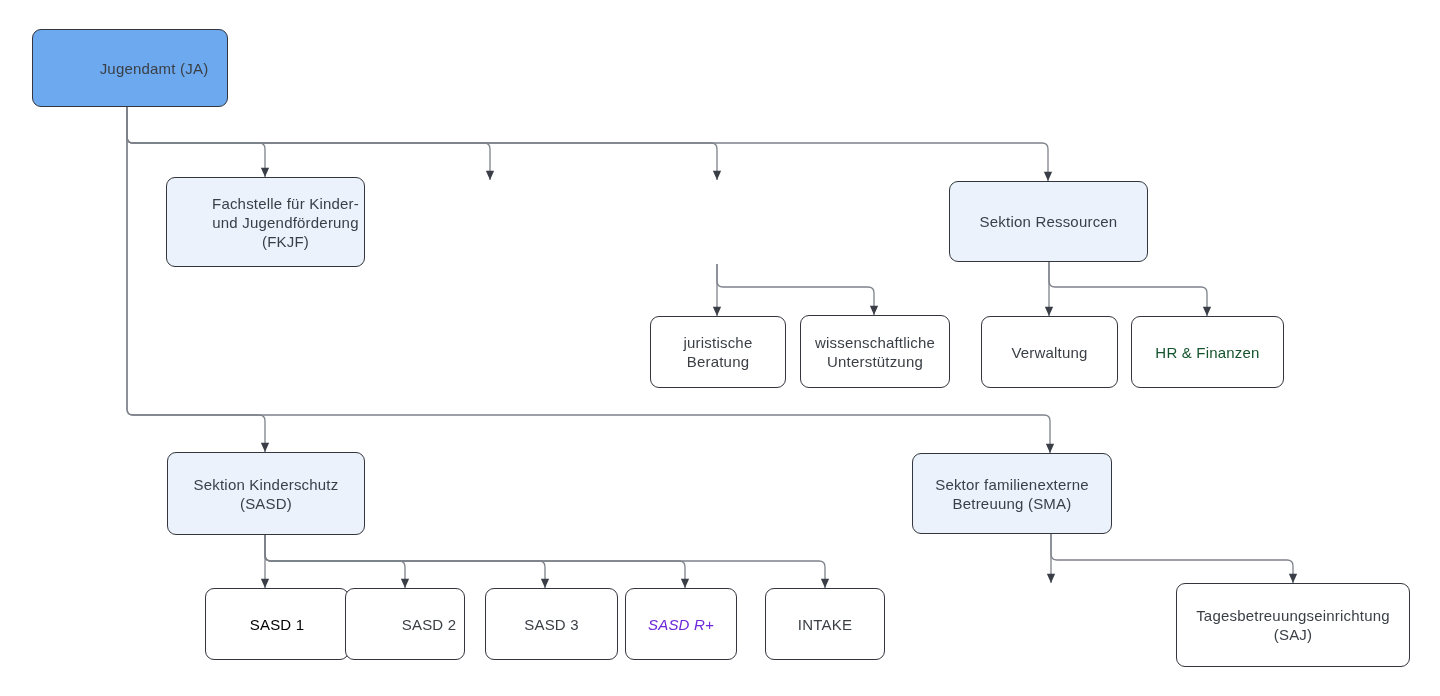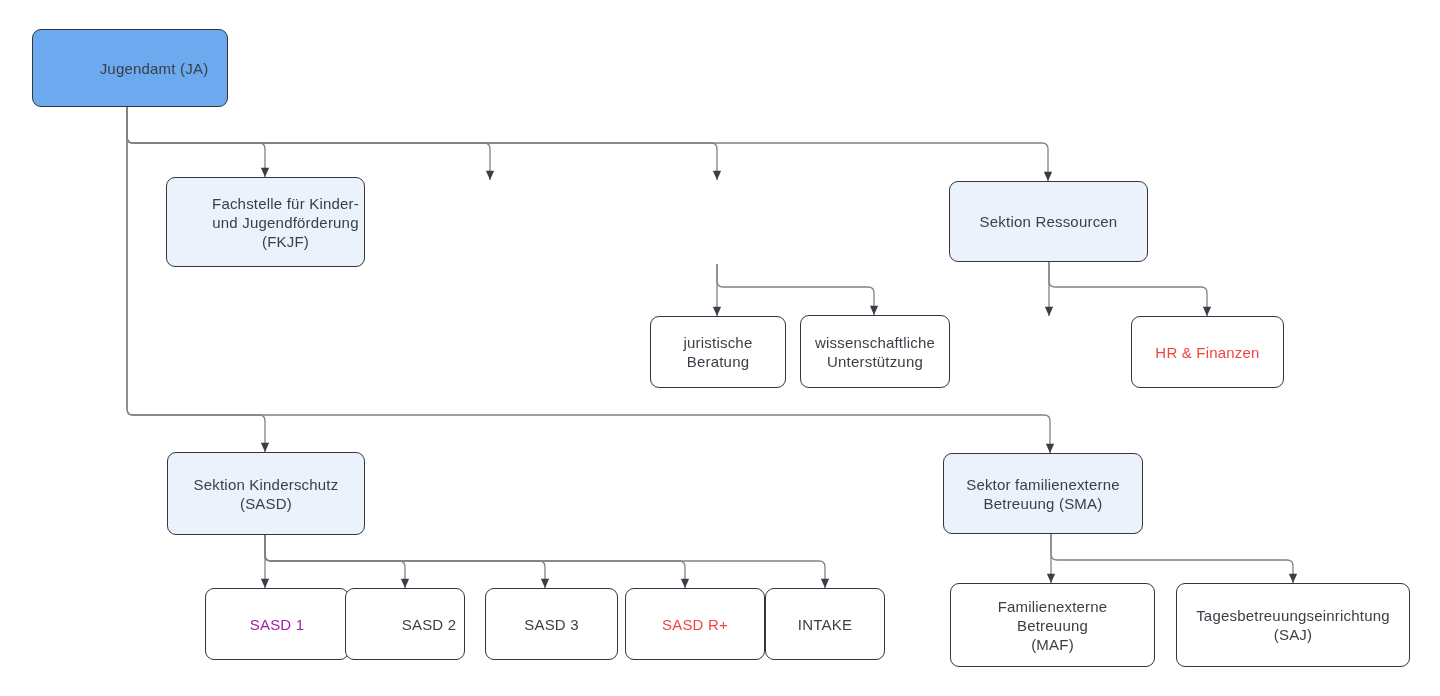--- a/index.html
+++ b/index.html
@@ -81,48 +81,46 @@
       <span class="line">juristische</span>
       <span class="line">Beratung</span>
     </div>
     <div class="node" style="left: 949px; top: 181px; width: 199px; height: 81px; background: rgb(235, 242, 251); border-color: rgb(51, 54, 61); color: rgb(58, 63, 70);">
       <span class="line">Sektion Ressourcen</span>
     </div>
     <div class="node" style="left: 800px; top: 315px; width: 150px; height: 73px; background: rgb(255, 255, 255); border-color: rgb(51, 54, 61); color: rgb(58, 63, 70);">
       <span class="line">wissenschaftliche</span>
       <span class="line">Unterstützung</span>
     </div>
-    <div class="node" style="left: 1131px; top: 316px; width: 153px; height: 72px; background: rgb(255, 255, 255); border-color: rgb(51, 54, 61); color: #ef4444;">
+    <div class="node" style="left: 981px; top: 316px; width: 137px; height: 72px; background: rgb(255, 255, 255); border-color: rgb(51, 54, 61); color: rgb(58, 63, 70);">
+      <span class="line">Verwaltung</span>
+    </div>
+    <div class="node" style="left: 1131px; top: 316px; width: 153px; height: 72px; background: rgb(255, 255, 255); border-color: rgb(51, 54, 61); color: #14532d;">
       <span class="line">HR &amp; Finanzen</span>
     </div>
     <div class="node" style="left: 167px; top: 452px; width: 198px; height: 83px; background: rgb(235, 242, 251); border-color: rgb(51, 54, 61); color: rgb(58, 63, 70);">
       <span class="line">Sektion Kinderschutz</span>
       <span class="line">(SASD)</span>
     </div>
-    <div class="node" style="left: 943px; top: 453px; width: 200px; height: 81px; background: rgb(235, 242, 251); border-color: rgb(51, 54, 61); color: rgb(58, 63, 70);">
+    <div class="node" style="left: 912px; top: 453px; width: 200px; height: 81px; background: rgb(235, 242, 251); border-color: rgb(51, 54, 61); color: rgb(58, 63, 70);">
       <span class="line">Sektor familienexterne</span>
       <span class="line">Betreuung (SMA)</span>
     </div>
-    <div class="node" style="left: 205px; top: 588px; width: 144px; height: 72px; background: rgb(255, 255, 255); border-color: rgb(51, 54, 61); color: #a21caf;">
+    <div class="node" style="left: 205px; top: 588px; width: 144px; height: 72px; background: rgb(255, 255, 255); border-color: rgb(51, 54, 61); color: #000000;">
       <span class="line">SASD 1</span>
     </div>
     <div class="node" style="left: 345px; top: 588px; width: 120px; height: 72px; background: rgb(255, 255, 255); border-color: rgb(51, 54, 61); color: rgb(58, 63, 70); padding-left: 48px;">
       <span class="line">SASD 2</span>
     </div>
     <div class="node" style="left: 485px; top: 588px; width: 133px; height: 72px; background: rgb(255, 255, 255); border-color: rgb(51, 54, 61); color: rgb(58, 63, 70);">
       <span class="line">SASD 3</span>
     </div>
-    <div class="node" style="left: 625px; top: 588px; width: 140px; height: 72px; background: rgb(255, 255, 255); border-color: rgb(51, 54, 61); color: #ef4444;">
+    <div class="node" style="left: 625px; top: 588px; width: 112px; height: 72px; background: rgb(255, 255, 255); border-color: rgb(51, 54, 61); color: #6d28d9; font-style: italic;">
       <span class="line">SASD R+</span>
     </div>
     <div class="node" style="left: 765px; top: 588px; width: 120px; height: 72px; background: rgb(255, 255, 255); border-color: rgb(51, 54, 61); color: rgb(58, 63, 70);">
       <span class="line">INTAKE</span>
-    </div>
-    <div class="node" style="left: 950px; top: 583px; width: 205px; height: 84px; background: rgb(255, 255, 255); border-color: rgb(51, 54, 61); color: rgb(58, 63, 70);">
-      <span class="line">Familienexterne</span>
-      <span class="line">Betreuung</span>
-      <span class="line">(MAF)</span>
     </div>
     <div class="node" style="left: 1176px; top: 583px; width: 234px; height: 84px; background: rgb(255, 255, 255); border-color: rgb(51, 54, 61); color: rgb(58, 63, 70);">
       <span class="line">Tagesbetreuungseinrichtung</span>
       <span class="line">(SAJ)</span>
     </div>
   </div>
 
 </body></html>

